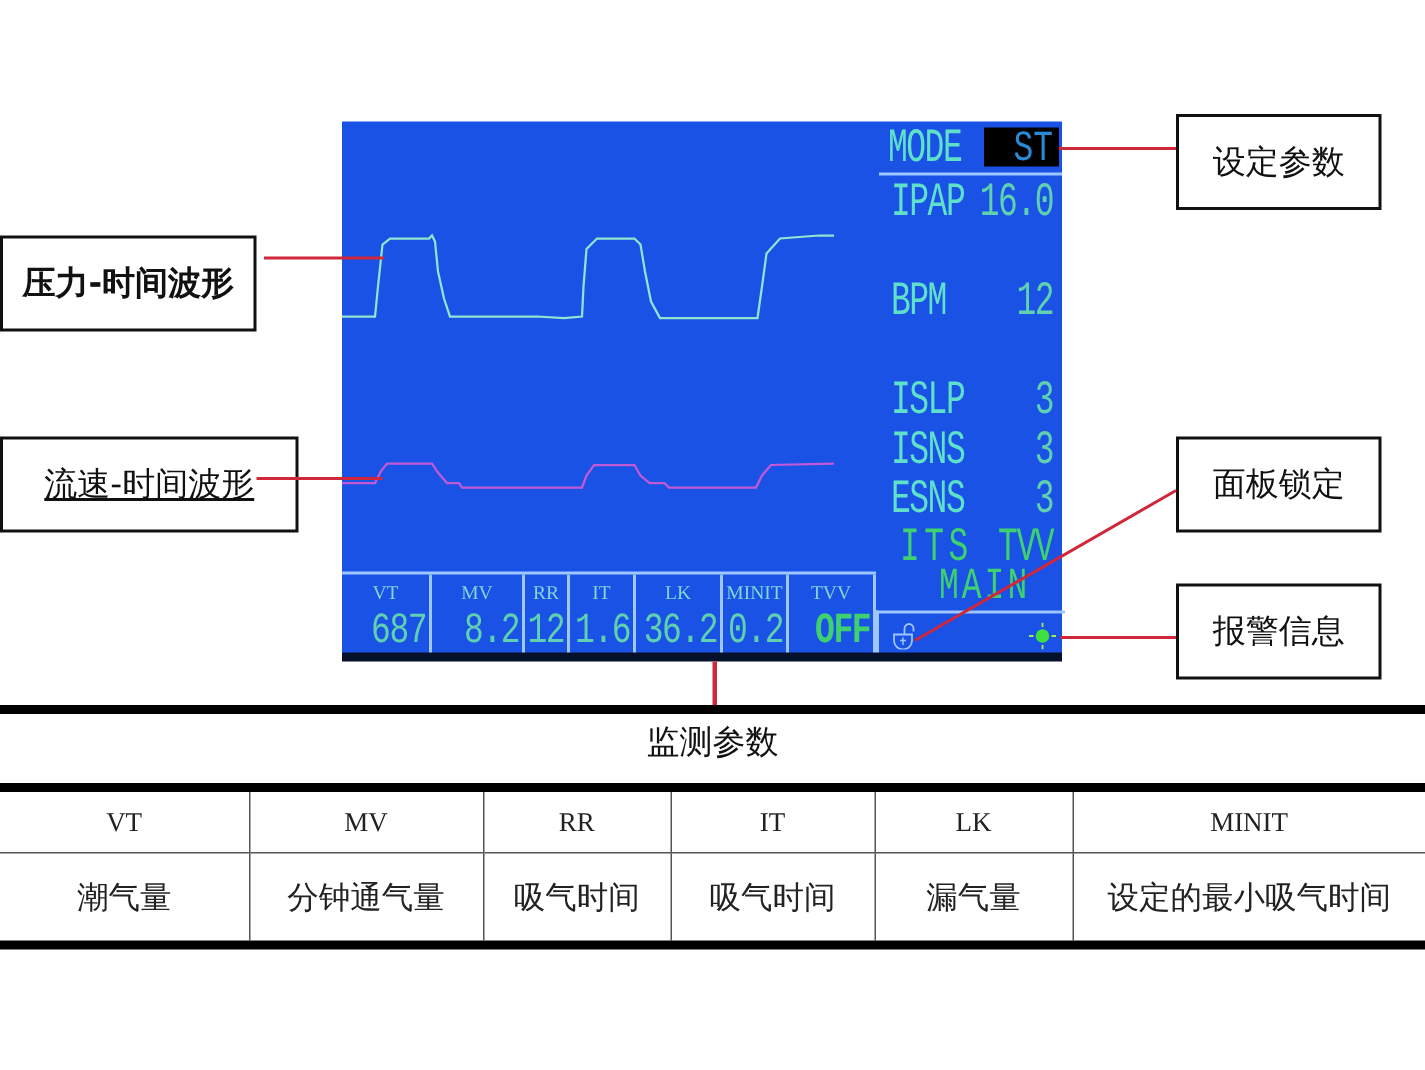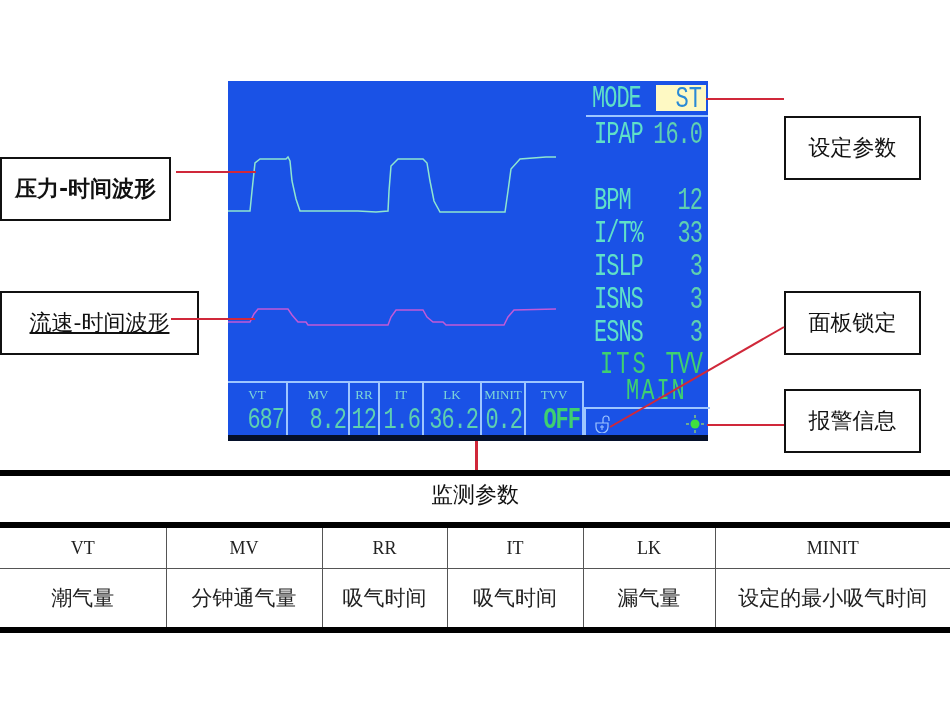--- a/index.html
+++ b/index.html
@@ -10,21 +10,21 @@
   .scale { position:absolute; left:328px; top:0; width:28px; height:300px; border-left:2px solid #9ec6ff; border-right:2px solid #9ec6ff; }
   .scale-sep { position:absolute; left:0; top:155px; width:28px; height:2px; background:#9ec6ff; }
   .scale-label { position:absolute; left:2px; font-family:"Liberation Mono", monospace; font-size:13px; transform:scaleY(1.2); }
   .p-scale { color:#7fd7d7; }
   .f-scale { color:#b06ad8; }
   .tick { position:absolute; left:0; width:6px; height:1px; background:#9ec6ff; }
   .params { position:absolute; left:358px; top:0; width:122px; height:330px; }
   .mode-row { position:absolute; left:0; top:0; width:122px; height:34px; border-bottom:2px solid #9ec6ff; }
   .lcd { font-family:"Liberation Mono", monospace; color:#5fe0c8; letter-spacing:-1px; display:inline-block; transform:scaleY(1.45); transform-origin:left center; }
   .mode-label { position:absolute; left:6px; top:6px; font-size:22px; }
-  .mode-badge { position:absolute; left:70px; top:4px; width:50px; height:26px; background:#fef9c3; }
+  .mode-badge { position:absolute; left:70px; top:4px; width:50px; height:26px; background:#000000; }
   .mode-value { position:absolute; right:4px; top:2px; font-size:22px; color:#2a8ad6; font-family:"Liberation Mono", monospace; transform:scaleY(1.3); }
   .param-row { position:absolute; left:0; width:122px; height:32px; }
   .param-label { position:absolute; left:8px; top:4px; font-size:22px; }
   .param-value { position:absolute; right:6px; top:4px; font-size:22px; color:#5fd0b0; font-family:"Liberation Mono", monospace; transform:scaleY(1.45); transform-origin:right center; letter-spacing:-1px; }
   .its-row .param-label, .its-row .param-value { color:#3fd070; }
   .main-label { position:absolute; left:40px; top:298px; font-size:22px; color:#3fd070; font-family:"Liberation Mono", monospace; transform:scaleY(1.35); letter-spacing:2px; }
   .status-bar { position:absolute; left:356px; top:326px; width:124px; height:30px; border-top:2px solid #9ec6ff; border-left:2px solid #9ec6ff; }
   .lock-icon { position:absolute; left:8px; top:6px; width:16px; height:18px; }
   .alarm-icon { position:absolute; right:6px; top:6px; width:18px; height:18px; }
   .monitor-bar { position:absolute; left:0; top:300px; width:356px; height:56px; border-top:2px solid #9ec6ff; }
@@ -63,24 +63,20 @@
         <span class="mode-value">ST</span>
       </div>
     </div>
     <div class="param-row" style="top:38px">
       <span class="lcd param-label">IPAP</span>
       <span class="param-value">16.0</span>
     </div>
     <div class="param-row" style="top:104px">
       <span class="lcd param-label">BPM</span>
       <span class="param-value">12</span>
-    </div>
-    <div class="param-row" style="top:137px">
-      <span class="lcd param-label">I/T%</span>
-      <span class="param-value">33</span>
     </div>
     <div class="param-row" style="top:170px">
       <span class="lcd param-label">ISLP</span>
       <span class="param-value">3</span>
     </div>
     <div class="param-row" style="top:203px">
       <span class="lcd param-label">ISNS</span>
       <span class="param-value">3</span>
     </div>
     <div class="param-row" style="top:236px">
@@ -143,21 +139,21 @@
   </div>
 </div>
 <div class="screen-bottom-edge"></div>
 
 <div class="callout" style="left:0;top:157px;width:171px;height:64px;font-weight:bold;">压力-时间波形</div>
 <div class="leader" style="left:176px;top:171px;width:80px;"></div>
 
 <div class="callout" style="left:0;top:291px;width:199px;height:64px;text-decoration:underline;">流速-时间波形</div>
 <div class="leader" style="left:171px;top:318px;width:84px;"></div>
 
-<div class="callout" style="left:784px;top:76px;width:137px;height:64px;margin-top:40px;">设定参数</div>
+<div class="callout" style="left:784px;top:76px;width:137px;height:64px;">设定参数</div>
 <div class="leader" style="left:706px;top:98px;width:78px;"></div>
 
 <div class="callout" style="left:784px;top:291px;width:137px;height:64px;">面板锁定</div>
 <svg style="position:absolute;left:600px;top:325px;" width="186" height="105">
   <line x1="184" y1="2" x2="10" y2="102" stroke="#d0283a" stroke-width="2"></line>
 </svg>
 
 <div class="callout" style="left:784px;top:389px;width:137px;height:64px;text-align:center;">报警信息</div>
 <div class="leader" style="left:707px;top:424px;width:77px;"></div>
 

